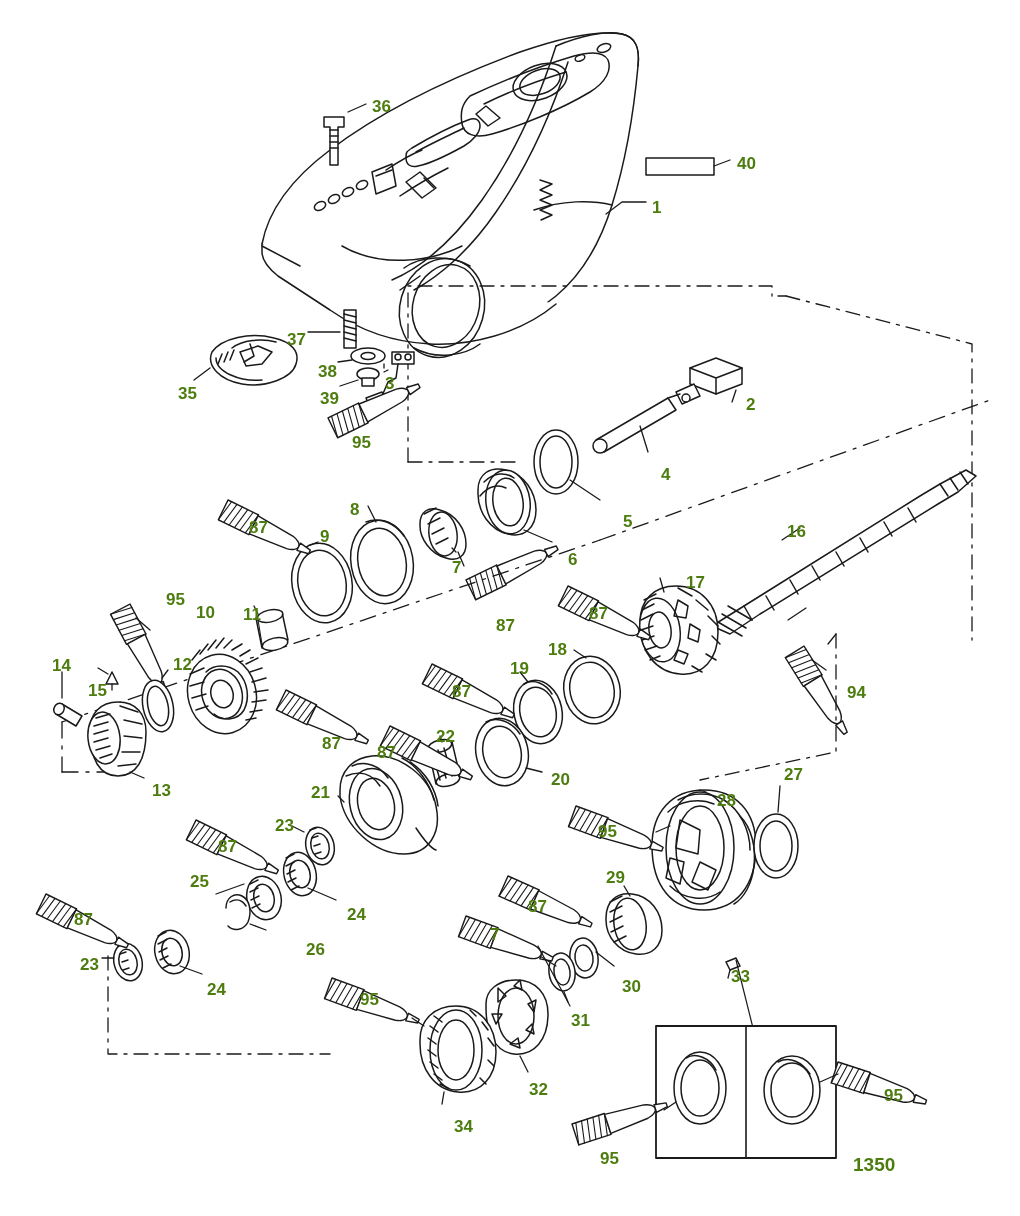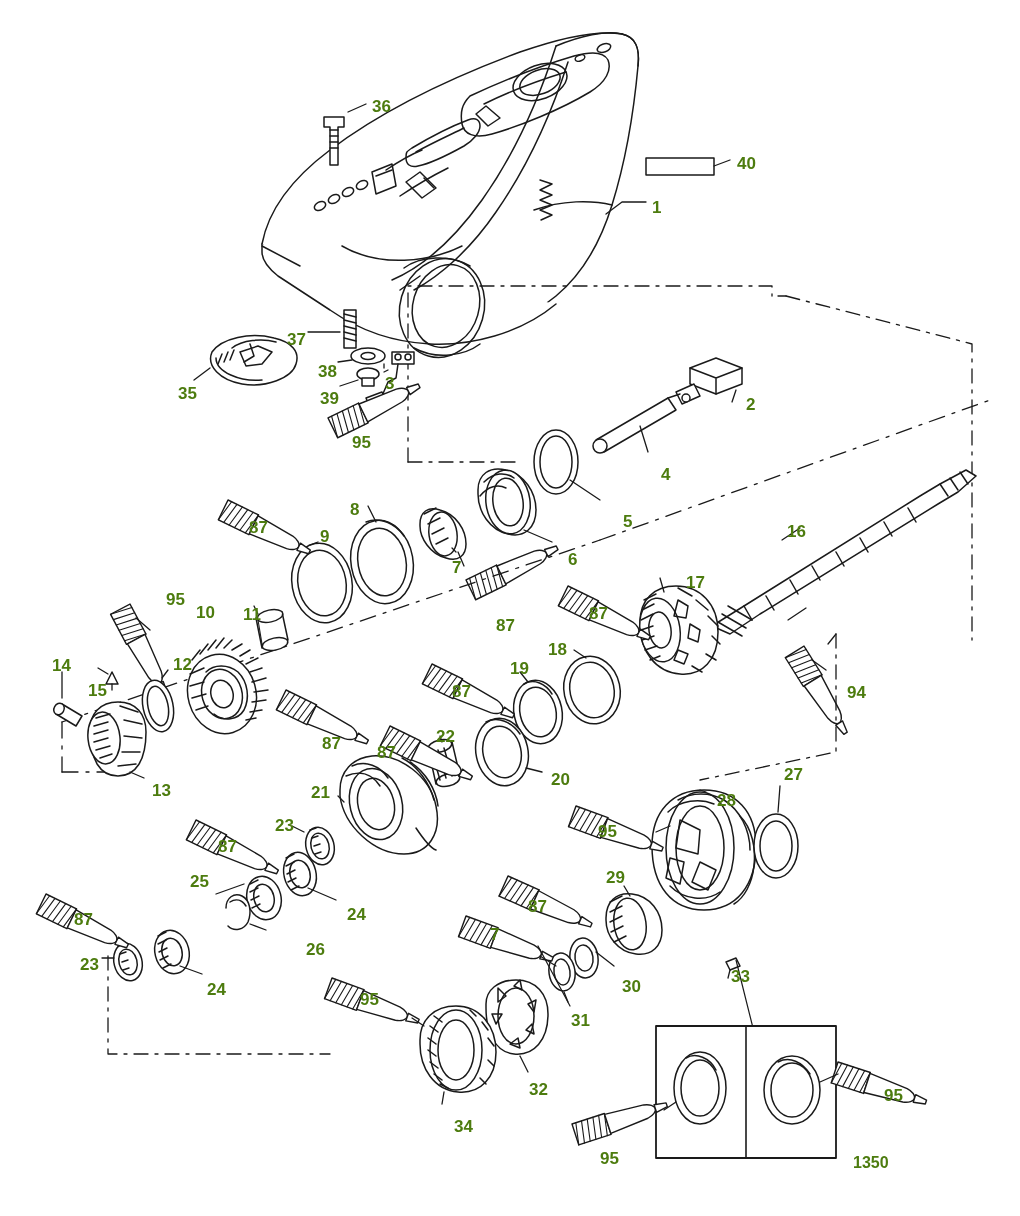--- a/index.html
+++ b/index.html
@@ -24,21 +24,21 @@
   .callout {
     position: absolute;
     font-family: "Liberation Sans", sans-serif;
     font-weight: bold;
     font-size: 17px;
     color: #4d7c0f;
     white-space: nowrap;
     line-height: 1;
   }
   .callout.big {
-    font-size: 16px;
+    font-size: 19px;
   }
 </style>
 </head>
 <body>
 
 <div id="stage">
 
   <svg id="art" viewBox="0 0 1020 1216" xmlns="http://www.w3.org/2000/svg">
     <defs>
       <g id="tube-shape">

